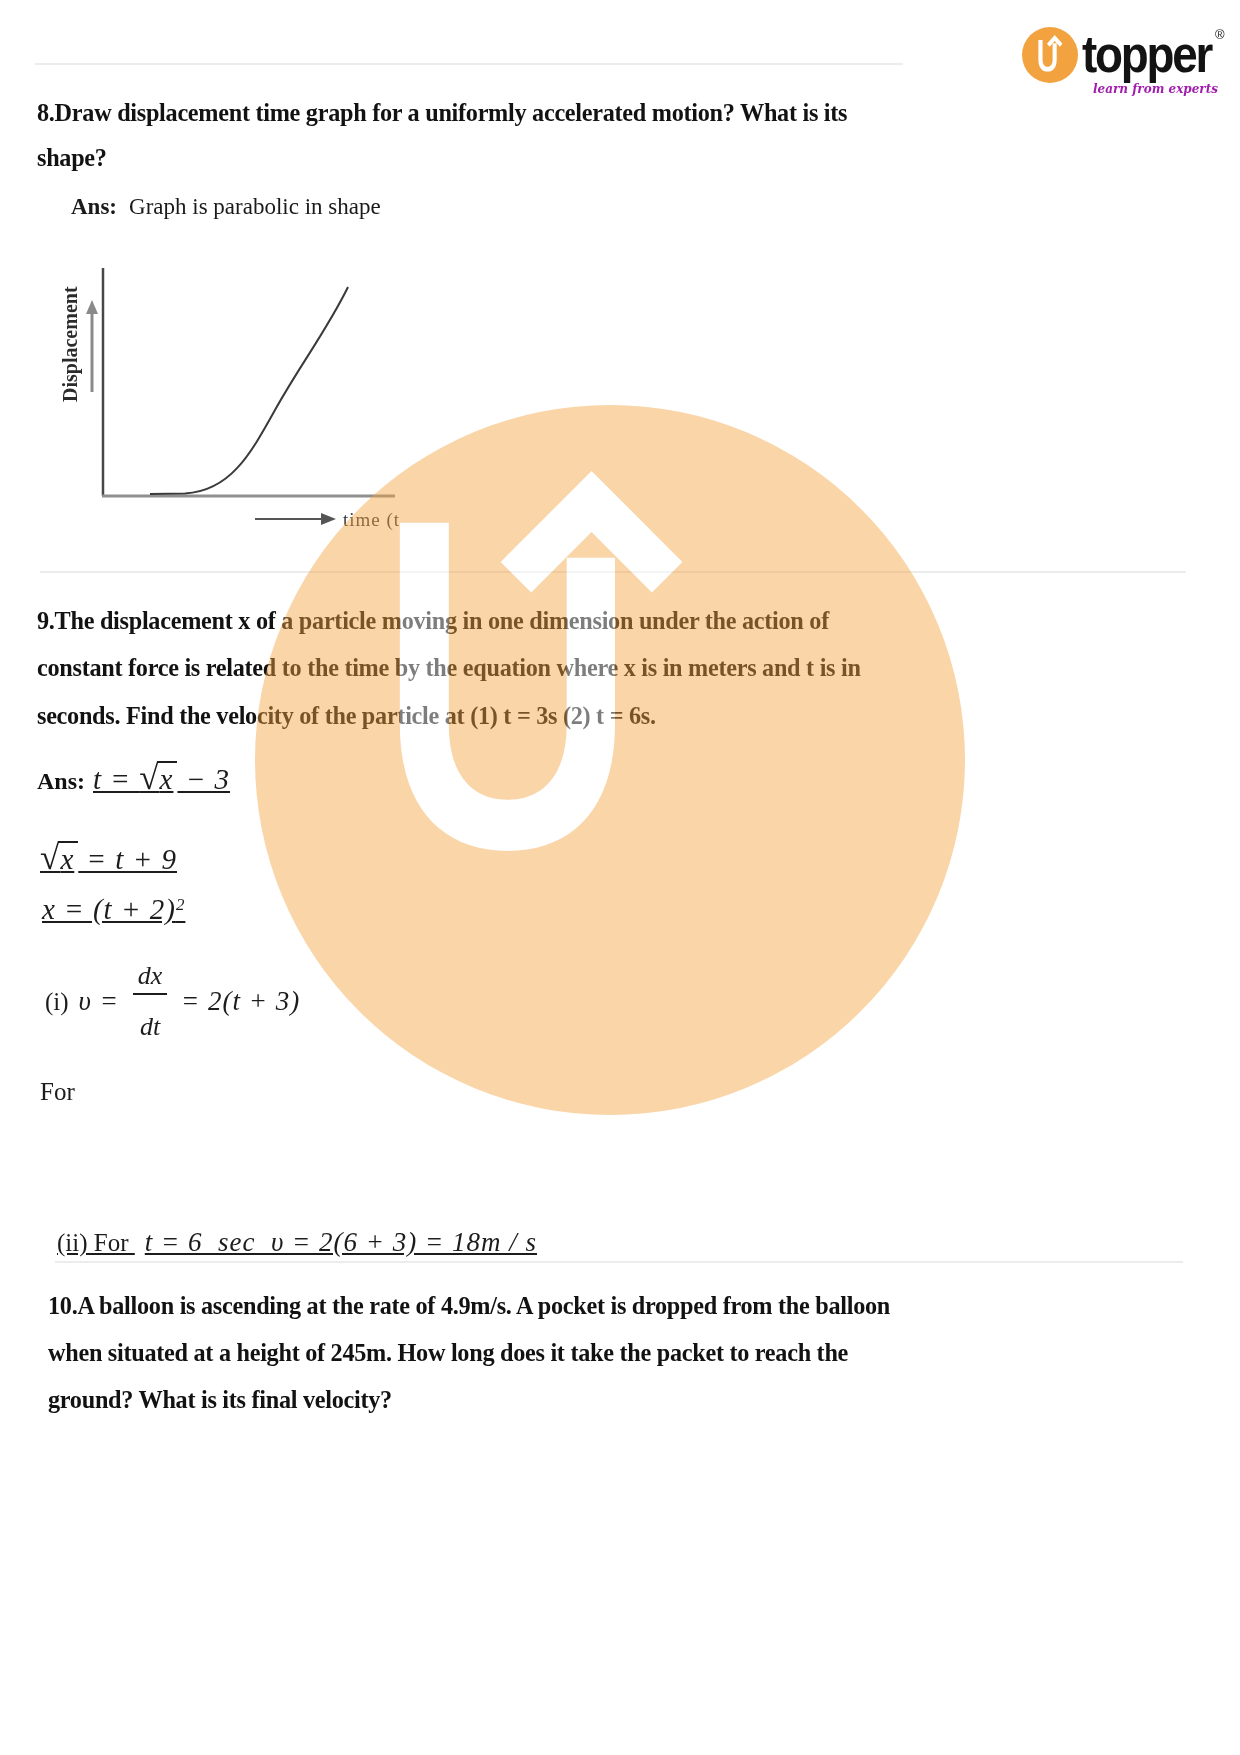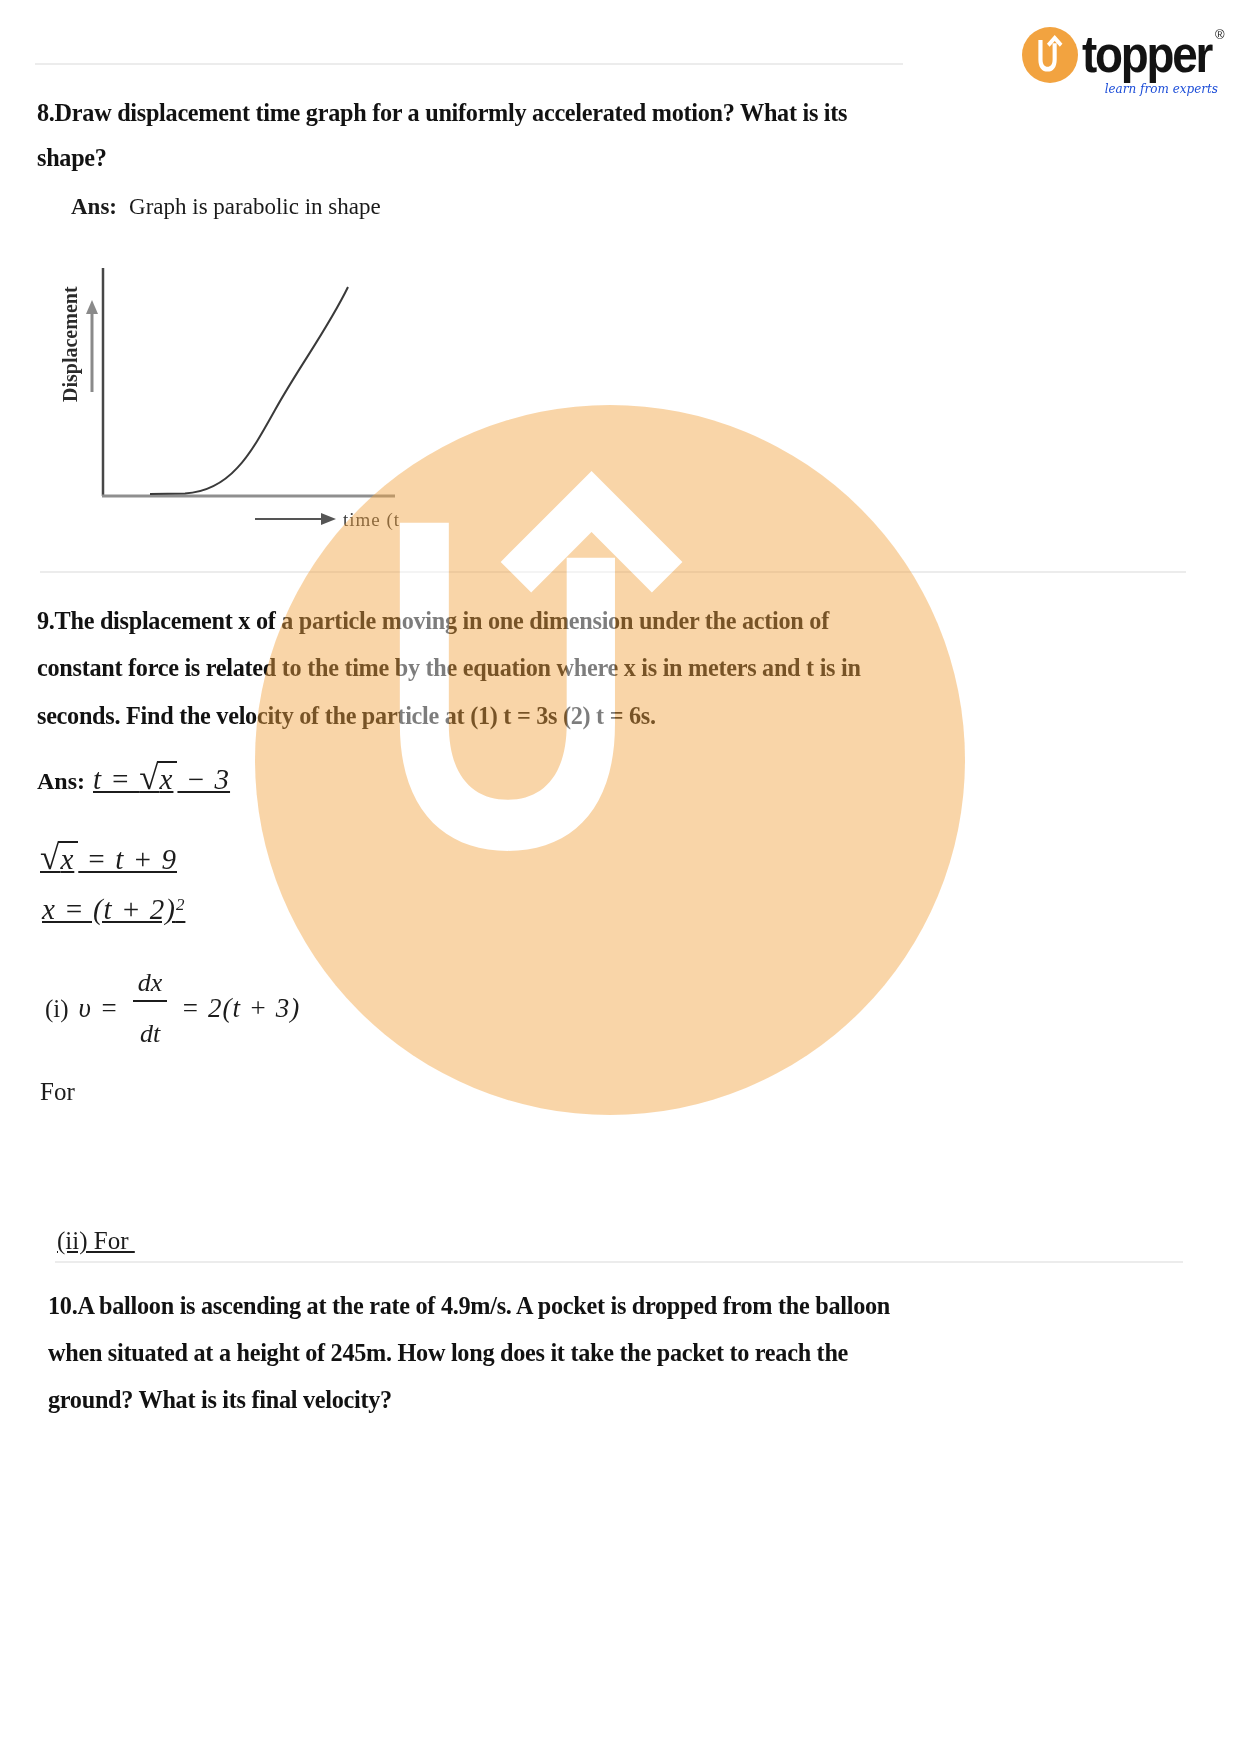--- a/index.html
+++ b/index.html
@@ -7,38 +7,38 @@
        font-family:"Liberation Serif", serif;}
   .abs{position:absolute;}
   
   .divider{position:absolute;height:2px;background:#ececec;}
   
   .wordmark{position:absolute;font-family:"Liberation Sans",sans-serif;font-weight:700;
             font-size:52px;line-height:52px;letter-spacing:-2.5px;color:#131313;
             transform:scaleX(0.88);transform-origin:left top;}
   .regmark{position:absolute;font-family:"Liberation Sans",sans-serif;font-size:13px;color:#1a1a1a;}
   .tagline{position:absolute;font-family:"DejaVu Serif",serif;font-style:italic;
-           font-size:12px;color:#1d4ed8;text-align:right;}
+           font-size:12px;color:#a21caf;text-align:right;font-weight:bold;}
   
   .qline{position:absolute;font-family:"Liberation Serif",serif;font-weight:700;
          font-size:25px;color:#121212;white-space:nowrap;letter-spacing:-0.3px;
          transform:scaleX(0.97);transform-origin:left top;}
   .ansrow{position:absolute;font-size:23px;color:#1a1a1a;white-space:nowrap;margin-left:34px;}
   .ansrow b{font-weight:700;margin-right:12px;}
   
   .eqrow{position:absolute;display:flex;align-items:baseline;white-space:pre;color:#1c1c1c;}
   .anslab{font-weight:700;font-style:normal;font-size:24px;margin-right:8px;color:#121212;}
   .math{font-style:italic;font-size:29px;letter-spacing:1px;text-decoration:underline;}
   .math2{font-style:italic;font-size:27px;letter-spacing:1px;}
   .radical{font-style:normal;font-size:1.22em;margin-right:-2px;}
   .sqrt-arg{border-top:2.5px solid #1c1c1c;padding:0 4px 0 2px;}
   .sup{font-size:17px;vertical-align:9px;}
   .eqcenter{align-items:center;}
   .frac{display:inline-flex;flex-direction:column;text-align:center;font-size:26px;
-        font-style:italic;margin:7px 6px;line-height:1.1;}
+        font-style:italic;margin:0 6px;line-height:1.1;}
   .frac .num{border-bottom:2.5px solid #1c1c1c;padding:0 5px 2px 5px;}
   .frac .den{padding-top:18px;}
   .upright{font-style:normal;font-size:25px;margin-right:10px;}
   
   .watermark{position:absolute;left:255px;top:405px;width:710px;height:710px;
              opacity:0.45;z-index:5;pointer-events:none;}
   
   .gtext{font-family:"Liberation Serif",serif;}
 </style>
 </head>
@@ -111,20 +111,21 @@
   </span>
   <span class="math2"> = 2(t + 3)</span>
 </div>
 
 <div class="eqrow" style="left:40px;top:1078px;">
   <span class="upright">For </span>
 </div>
 
 <div class="eqrow" style="left:57px;top:1227px;text-decoration:underline;">
   <span class="upright">(ii) For </span>
+  <span class="math2">t = 6  sec  υ = 2(6 + 3) = 18m / s</span>
 </div>
 
 <div class="divider" style="left:55px;top:1261px;width:1128px;"></div>
 
 <div class="qline" style="left:48px;top:1292px;">10.A balloon is ascending at the rate of 4.9m/s. A pocket is dropped from the balloon</div>
 <div class="qline" style="left:48px;top:1339px;">when situated at a height of 245m. How long does it take the packet to reach the</div>
 <div class="qline" style="left:48px;top:1386px;">ground? What is its final velocity?</div>
 
 <svg class="watermark" viewBox="0 0 100 100">
   <circle cx="50" cy="50" r="50" fill="#F2A340"></circle>

